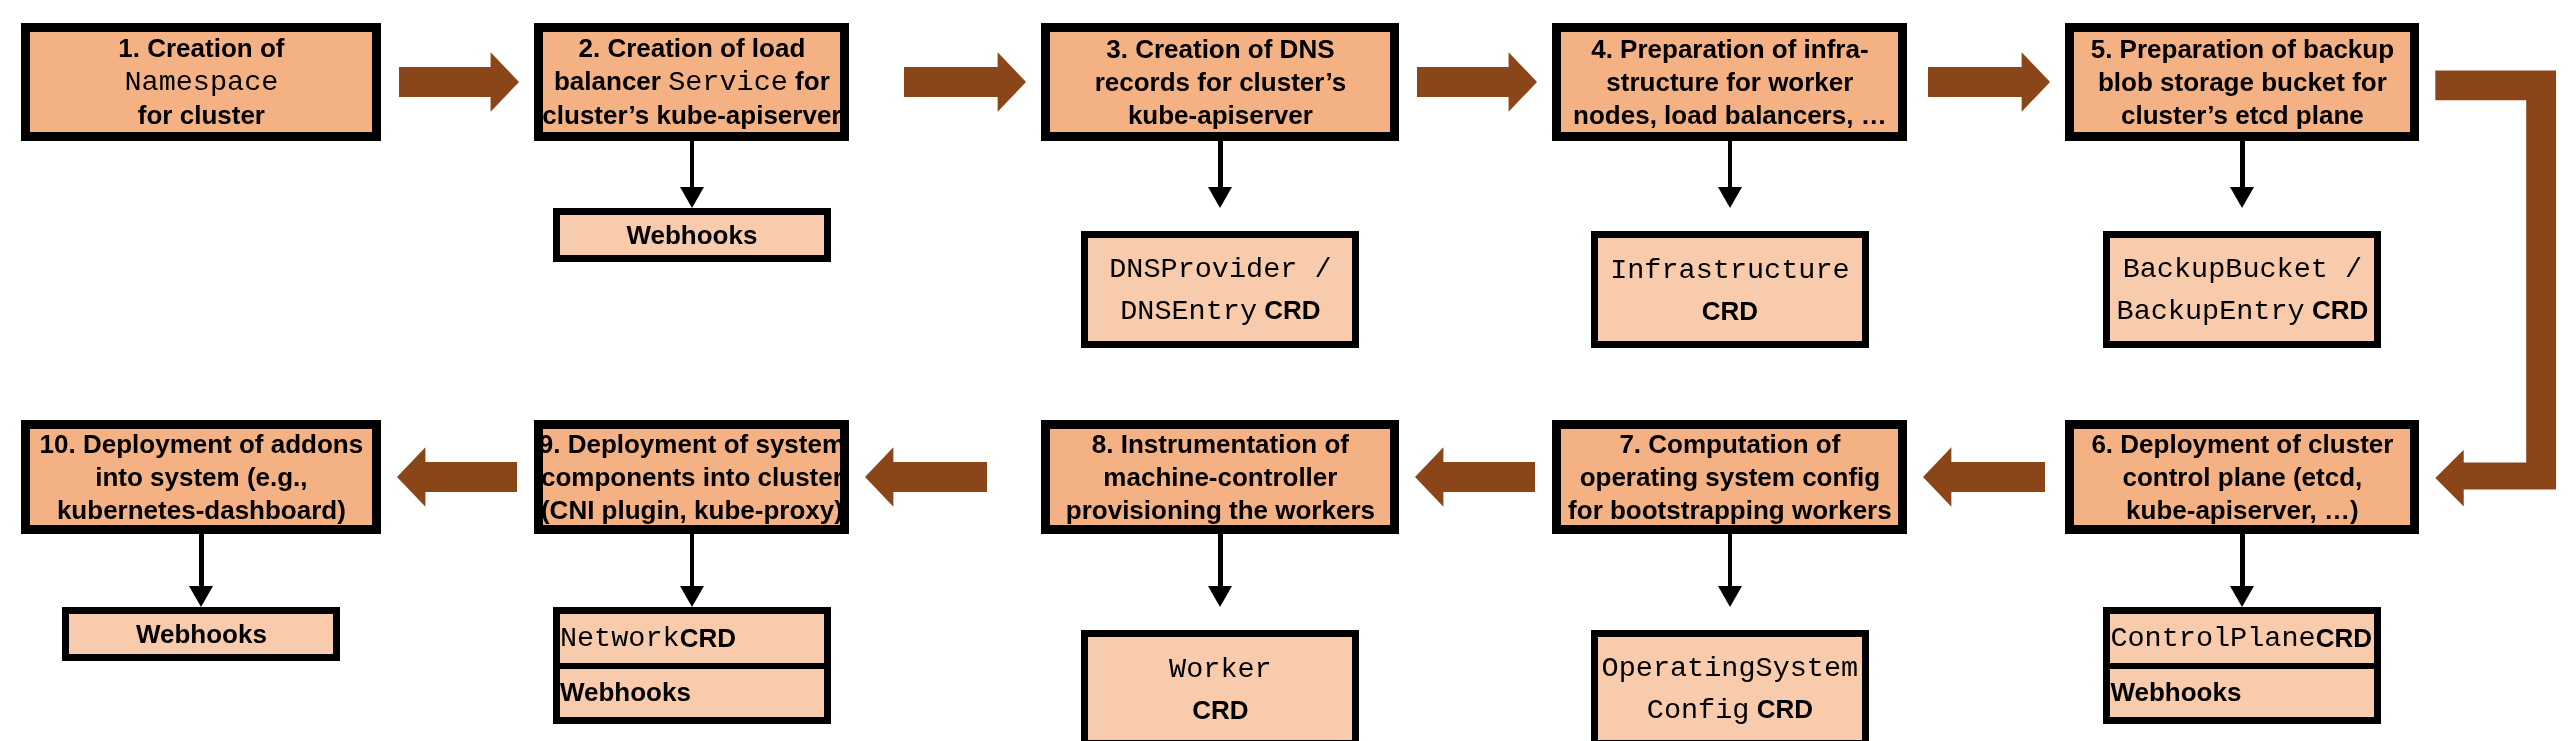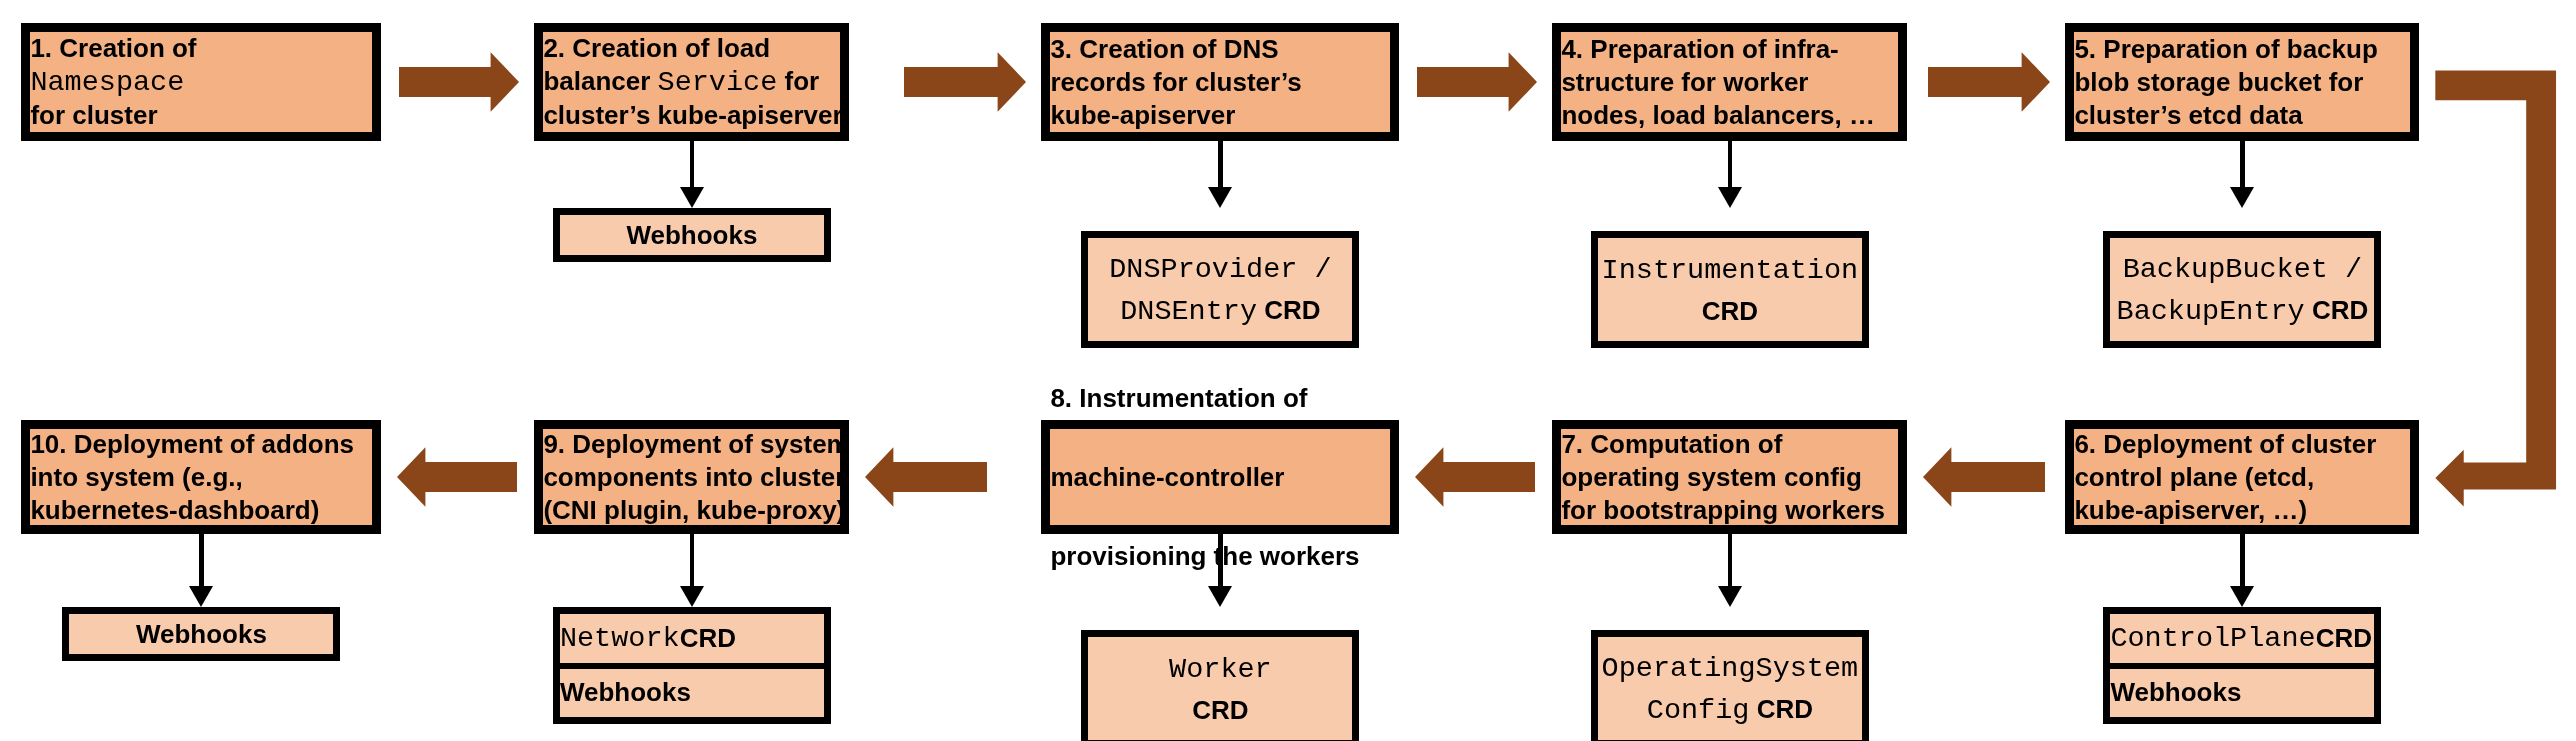--- a/index.html
+++ b/index.html
@@ -2,21 +2,21 @@
 <html style="--box-fill: #F4B183; --child-fill: #F8CBAD;font-size:11.4px"><head>
 <meta charset="utf-8">
 <style>
   html,body{margin:0;padding:0;background:#ffffff;}
   #canvas{position:relative;width:2576px;height:742px;background:#ffffff;overflow:hidden;
           font-family:"Liberation Sans",sans-serif;}
   #grid{position:absolute;inset:0;display:grid;
         grid-template-columns:21.4px 360px 153px 315px 192px 358px 153px 355px 158px 354px 1fr;
         grid-template-rows:23px 118px 67px 117px 95px 114px 73px 117px 1fr;}
   .main-box{border:9.3px solid #000;background:var(--box-fill);box-sizing:border-box;
-            display:flex;flex-direction:column;justify-content:center;align-items:flex-start;
+            display:flex;flex-direction:column;justify-content:center;align-items:center;
             text-align:center;font-weight:700;font-size:26px;line-height:33px;color:#000;}
   .main-box .line{white-space:nowrap;}
   .mono{font-family:"Liberation Mono","DejaVu Sans Mono",monospace;font-weight:400;font-size:28.5px;}
   .child-box{border:7.1px solid #000;background:var(--child-fill);box-sizing:border-box;
              width:278px;justify-self:center;align-self:start;text-align:center;color:#000000;
              font-weight:700;font-size:26px;}
   .child-tall{height:117px;display:flex;flex-direction:column;justify-content:center;line-height:40px;margin-top:23px;}
   .child-short{height:54px;display:flex;flex-direction:column;justify-content:center;line-height:28.5px;}
   .child-stack{height:117px;display:flex;flex-direction:column;}
   .stack-row{flex:1;display:flex;justify-content:flex-start;align-items:center;box-sizing:border-box;}
@@ -68,27 +68,27 @@
       <div class="main-box" style="grid-area: 2 / 8;">
         <div class="line"><span>4. Preparation of infra-</span></div>
         <div class="line"><span>structure for worker</span></div>
         <div class="line"><span>nodes, load balancers, …</span></div>
       </div>
       <div class="vconn" style="grid-area: 3 / 8;">
         <div class="vline"></div>
         <div class="vhead"></div>
       </div>
       <div class="child-box child-tall" style="grid-area: 4 / 8;">
-        <div class="line"><span class="mono">Instrumentation</span></div>
+        <div class="line"><span class="mono">Infrastructure</span></div>
         <div class="line"><span>CRD</span></div>
       </div>
       <div class="main-box" style="grid-area: 2 / 10;">
         <div class="line"><span>5. Preparation of backup</span></div>
         <div class="line"><span>blob storage bucket for</span></div>
-        <div class="line"><span>cluster’s etcd data</span></div>
+        <div class="line"><span>cluster’s etcd plane</span></div>
       </div>
       <div class="vconn" style="grid-area: 3 / 10;">
         <div class="vline"></div>
         <div class="vhead"></div>
       </div>
       <div class="child-box child-tall" style="grid-area: 4 / 10;">
         <div class="line"><span class="mono">BackupBucket /</span></div>
         <div class="line"><span class="mono">BackupEntry</span><span> CRD</span></div>
       </div>
       <div class="main-box" style="grid-area: 6 / 10;">
@@ -115,21 +115,21 @@
         <div class="line"><span>for bootstrapping workers</span></div>
       </div>
       <div class="vconn" style="grid-area: 7 / 8;">
         <div class="vline"></div>
         <div class="vhead"></div>
       </div>
       <div class="child-box child-tall" style="grid-area: 8 / 8;">
         <div class="line"><span class="mono">OperatingSystem</span></div>
         <div class="line"><span class="mono">Config</span><span> CRD</span></div>
       </div>
-      <div class="main-box" style="grid-area: 6 / 6; gap: 46px;">
+      <div class="main-box" style="grid-area: 6 / 6;">
         <div class="line"><span>8. Instrumentation of</span></div>
         <div class="line"><span>machine-controller</span></div>
         <div class="line"><span>provisioning the workers</span></div>
       </div>
       <div class="vconn" style="grid-area: 7 / 6;">
         <div class="vline"></div>
         <div class="vhead"></div>
       </div>
       <div class="child-box child-tall" style="grid-area: 8 / 6;">
         <div class="line"><span class="mono">Worker</span></div>

